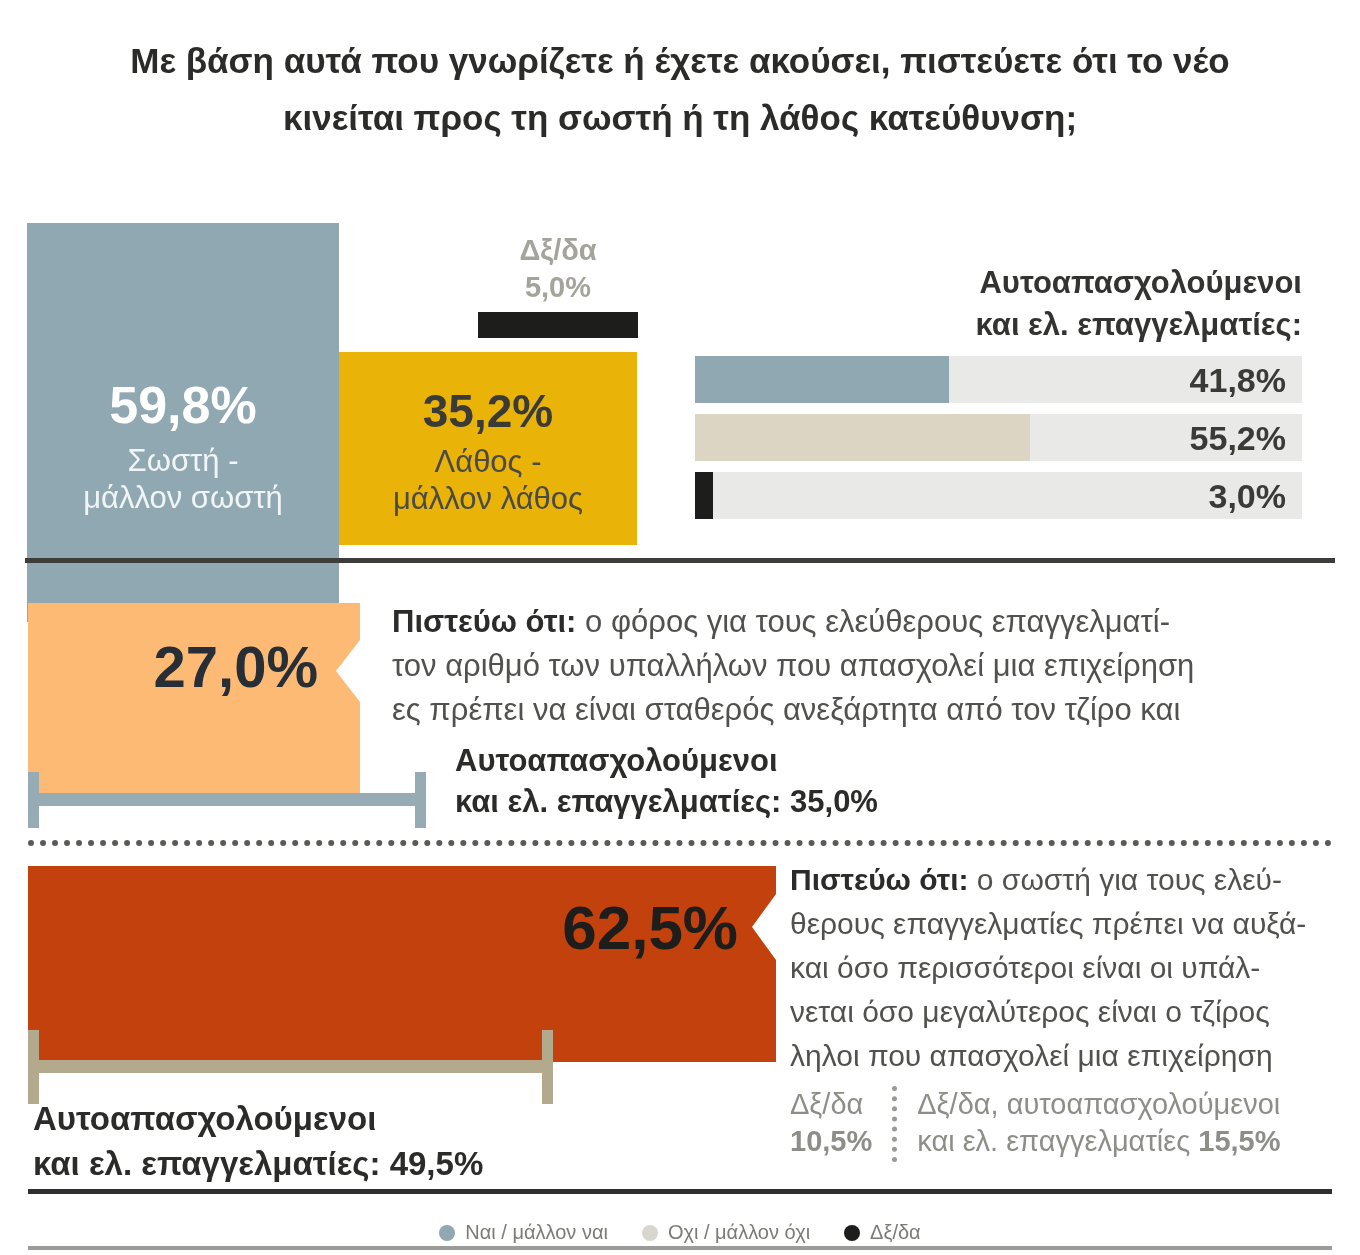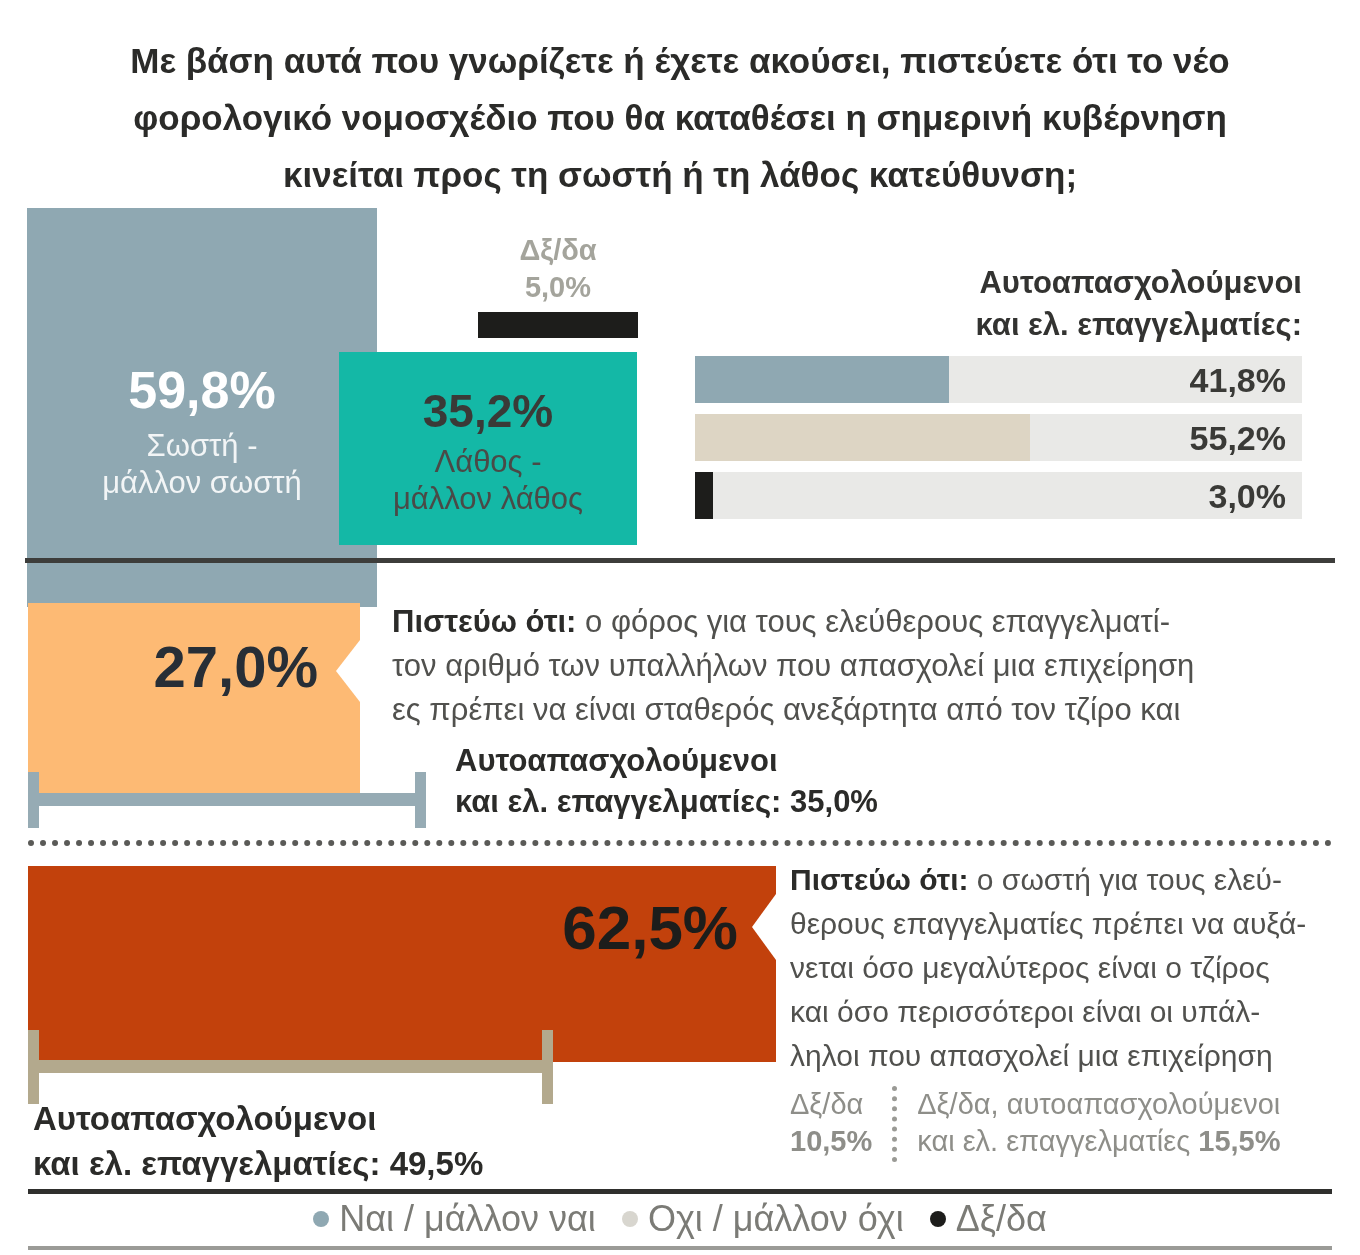--- a/index.html
+++ b/index.html
@@ -7,21 +7,21 @@
     position:relative; width:1360px; height:1255px; background:#ffffff;
     font-family:"Liberation Sans", sans-serif; color:#2b2b29; overflow:hidden;
   }
   .abs { position:absolute; }
 
   
   .title { top:32px; left:0; width:100%; text-align:center;
            font-weight:bold; font-size:35px; line-height:57px; color:#2b2b29; }
 
   
-  .bar-yes { left:27px; top:208px; width:312px; height:399px; background:#8fa8b2;padding-left:38px; }
+  .bar-yes { left:27px; top:223px; width:312px; height:399px; background:#8fa8b2; }
   .bar-yes .big  { position:absolute; top:152px; left:0; width:100%; text-align:center;
                    font-size:52px; font-weight:bold; color:#ffffff; }
   .bar-yes .sub1 { position:absolute; top:220px; left:0; width:100%; text-align:center;
                    font-size:31px; color:#f2f5f6; }
   .bar-yes .sub2 { position:absolute; top:257px; left:0; width:100%; text-align:center;
                    font-size:31px; color:#f2f5f6; }
 
   .bar-no { left:339px; top:352px; width:298px; height:193px; background:#dbd3c3; }
   .bar-no .big  { position:absolute; top:32px; left:0; width:100%; text-align:center;
                   font-size:46px; font-weight:bold; color:#3a3a37; }
@@ -79,44 +79,43 @@
 
   .dk-row { left:790px; top:1086px; display:flex; align-items:flex-start; }
   .dk-col1 { color:#8e8e89; font-size:29px; line-height:37px; }
   .dk-col1 .v, .dk-col2 .v { font-weight:bold; }
   .dk-vdivider { width:0; height:76px; border-left:5px dotted #9a9a95; margin:0 20px; }
   .dk-col2 { color:#8e8e89; font-size:29px; line-height:37px; white-space:nowrap; }
 
   
   .legend-rule-top { left:28px; top:1189px; width:1304px; height:5px; background:#2f2f2d; }
   .legend { left:0; top:1198px; width:100%; height:46px; display:flex;
-            justify-content:center; align-items:flex-start; gap:26px;
-            color:#7b7b76; font-size:36px; }
+            justify-content:center; align-items:flex-end; gap:34px;
+            color:#7b7b76; font-size:20px; }
   .legend-item { display:flex; align-items:center; gap:10px; white-space:nowrap; }
   .dot { width:16px; height:16px; border-radius:50%; flex:0 0 auto; }
   .legend-rule-bottom { left:28px; top:1246px; width:1304px; height:4px; background:#9b9b97; }
 </style>
 </head>
 <body>
 
 <div class="canvas">
 
   <div class="abs title">
     <div>Με βάση αυτά που γνωρίζετε ή έχετε ακούσει, πιστεύετε ότι το νέο</div>
-    <div>φορολογικό νομοσχέδιο που θα καταθέσει η σημερινή κυβέρνηση</div>
     <div>κινείται προς τη σωστή ή τη λάθος κατεύθυνση;</div>
   </div>
 
   <div class="abs bar-yes" style="background: rgb(143, 168, 178);">
     <div class="big">59,8%</div>
     <div class="sub1">Σωστή -</div>
     <div class="sub2">μάλλον σωστή</div>
   </div>
 
-  <div class="abs bar-no" style="background: #14b8a6;">
+  <div class="abs bar-no" style="background: #eab308;">
     <div class="big">35,2%</div>
     <div class="sub1">Λάθος -</div>
     <div class="sub2">μάλλον λάθος</div>
   </div>
 
   <div class="abs dk-label">
     <div>Δξ/δα</div>
     <div>5,0%</div>
   </div>
   <div class="abs bar-dk" style="background: rgb(29, 29, 27);"></div>
@@ -165,22 +164,22 @@
   <div class="abs dotted-divider"></div>
 
   <div class="abs bot-block" style="background: #c2410c;">
     <div class="bot-value">62,5%</div>
   </div>
   <div class="abs bot-notch"></div>
 
   <div class="abs bot-text">
     <div><span class="bold-prefix">Πιστεύω ότι:</span> <span>ο σωστή για τους ελεύ-</span></div>
     <div>θερους επαγγελματίες πρέπει να αυξά-</div>
+    <div>και όσο περισσότεροι είναι οι υπάλ-</div>
     <div>νεται όσο μεγαλύτερος είναι ο τζίρος</div>
-    <div>και όσο περισσότεροι είναι οι υπάλ-</div>
     <div>ληλοι που απασχολεί μια επιχείρηση</div>
   </div>
 
   <div class="abs bot-ibeam-bar" style="background: rgb(179, 169, 141);"></div>
   <div class="abs bot-ibeam-capL" style="background: rgb(179, 169, 141);"></div>
   <div class="abs bot-ibeam-capR" style="background: rgb(179, 169, 141);"></div>
 
   <div class="abs bot-range-label">
     <div>Αυτοαπασχολούμενοι</div>
     <div>και ελ. επαγγελματίες: 49,5%</div>

